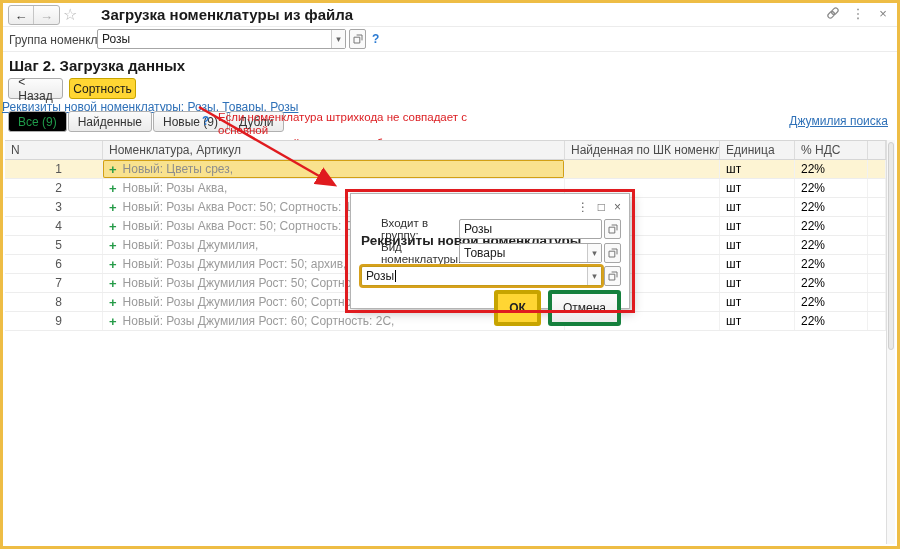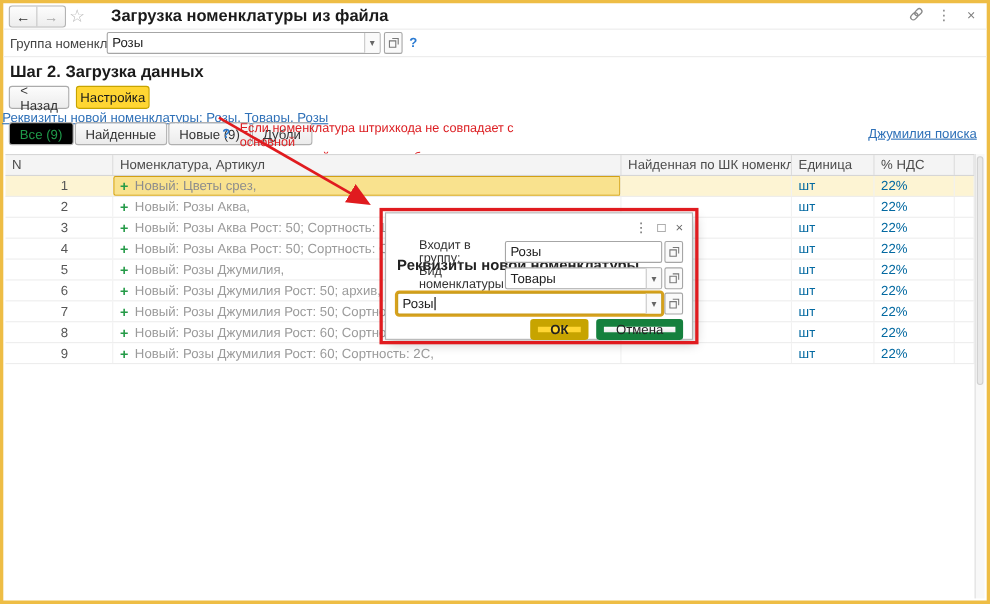--- a/index.html
+++ b/index.html
@@ -41,40 +41,40 @@
   .searchcfg { position:absolute; right:12px; top:114px; }
   
   .table { position:absolute; left:5px; top:140px; width:881px; bottom:5px; }
   .trow { display:grid; grid-template-columns:98px 462px 155px 75px 73px 18px; }
   .thead { height:20px; background:#f4f4f4; border-top:1px solid #d6d6d6; border-bottom:1px solid #d6d6d6; color:#4c4c4c; }
   .thead > div { display:flex; align-items:center; padding:0 6px; border-right:1px solid #dcdcdc; overflow:hidden; white-space:nowrap; }
   .tbody .trow { height:19px; border-bottom:1px solid #ededed; color:#9b9b9b; }
   .tbody .trow > div { display:flex; align-items:center; padding:0 6px; border-right:1px solid #f1f1f1; overflow:hidden; white-space:nowrap; }
   .cell-n { justify-content:flex-end; padding-right:40px !important; color:#555; }
   .plus { color:#259b48; font-weight:bold; font-size:13px; margin-right:6px; line-height:1; }
-  .cell-unit, .cell-vat { color:#0369a1; }
+  .cell-unit, .cell-vat { color:#000000; }
   .trow.selected { background:#fdf4d3; }
   .trow.selected .cell-name { background:#f9e28e; box-shadow: inset 0 0 0 1px #d2a014; border-radius:2px; color:#8d8d8d; }
   .scrollbar { position:absolute; right:-9px; top:0; bottom:0; width:9px; background:#f8f8f8; border-left:1px solid #dedede; }
   .thumb { position:absolute; left:1px; right:1px; top:2px; height:208px; background:#e9e9e9; border:1px solid #cfcfcf; border-radius:4px; }
   
   .redrect { position:absolute; left:345px; top:189px; width:290px; height:124px; border:3px solid #e01b1f; z-index:30; pointer-events:none; }
   .dialog { position:absolute; left:350px; top:193px; width:280px; height:116px; background:#fff; border:1px solid #b4b4b4; box-shadow:3px 4px 10px rgba(0,0,0,.25); z-index:20; }
   .dtitle { position:absolute; left:10px; top:15px; font-size:13.5px; font-weight:bold; color:#222;margin-top:24px; }
   .dicons { position:absolute; right:8px; top:6px; display:flex; gap:9px; color:#666; font-size:12px; }
   .drow { position:absolute; left:10px; right:8px; height:20px; display:flex; align-items:center; }
   .drow .dlabel { width:98px; color:#333; font-size:11.5px;padding-left:20px; }
   .dfield { display:flex; flex:1; height:20px; }
   .dinput { flex:1; border:1px solid #a6a6a6; border-radius:2px; background:#fff; display:flex; align-items:center; padding:0 4px; color:#222; }
   .dinput .dd { margin-right:-4px; align-self:stretch; }
   .dfield .openbtn { position:static; margin-left:2px; width:17px; height:20px; }
   .dfield.focused .dinput { box-shadow:0 0 0 2px #d7a11c; border-color:#c59a18; }
   .caret { display:inline-block; width:1px; height:12px; background:#000; margin-left:1px; }
   .dbuttons { position:absolute; right:8px; top:96px; display:flex; gap:7px; }
-  .dbtn { height:19px; border:7px solid #15803d; border-radius:3px; background:linear-gradient(#fcfcfc,#ececec); display:flex; align-items:center; justify-content:center; padding:0 11px; font-size:12px; color:#222; }
+  .dbtn { height:36px; border:4px solid #15803d; border-radius:3px; background:linear-gradient(#fcfcfc,#ececec); display:flex; align-items:center; justify-content:center; padding:0 11px; font-size:12px; color:#222; }
   .dbtn.ok { background:#ffd633; border-color:#c7a400; font-weight:bold; }
   .arrow-svg { position:absolute; left:0; top:0; width:900px; height:549px; z-index:40; pointer-events:none; }
   .icon-open { width:10px; height:10px; }
 </style>
 </head>
 <body>
 
 <div class="screen">
 
   <div class="navpair">
@@ -110,21 +110,21 @@
     <svg class="icon-open" viewBox="0 0 10 10">
         <path d="M1 3.2h5.8V9H1z" fill="none" stroke="#777"></path>
         <path d="M3.6 1h5.4v5.4" fill="none" stroke="#777"></path>
       </svg>
   </div>
   <div class="qmark" style="position:absolute; left:372px; top:32px;">?</div>
   <div class="hline" style="top:51px"></div>
 
   <div class="heading">Шаг 2. Загрузка данных</div>
   <div class="btn" style="left:8px; top:78px; width:55px;">&lt; Назад</div>
-  <div class="btn primary" style="left:69px; top:78px; width:67px;">Настройка</div>
+  <div class="btn primary" style="left:69px; top:78px; width:67px;">Сортность</div>
   <div class="reqlink link">Реквизиты новой номенклатуры: Розы, Товары, Розы</div>
 
   <div class="tabs">
     <div class="tab active">Все (9)</div>
     <div class="tab">Найденные</div>
     <div class="tab">Новые (9)</div>
     <div class="tab">Дубли</div>
   </div>
   <div class="qmark tabs-help">?</div>
   <div class="rednote">

